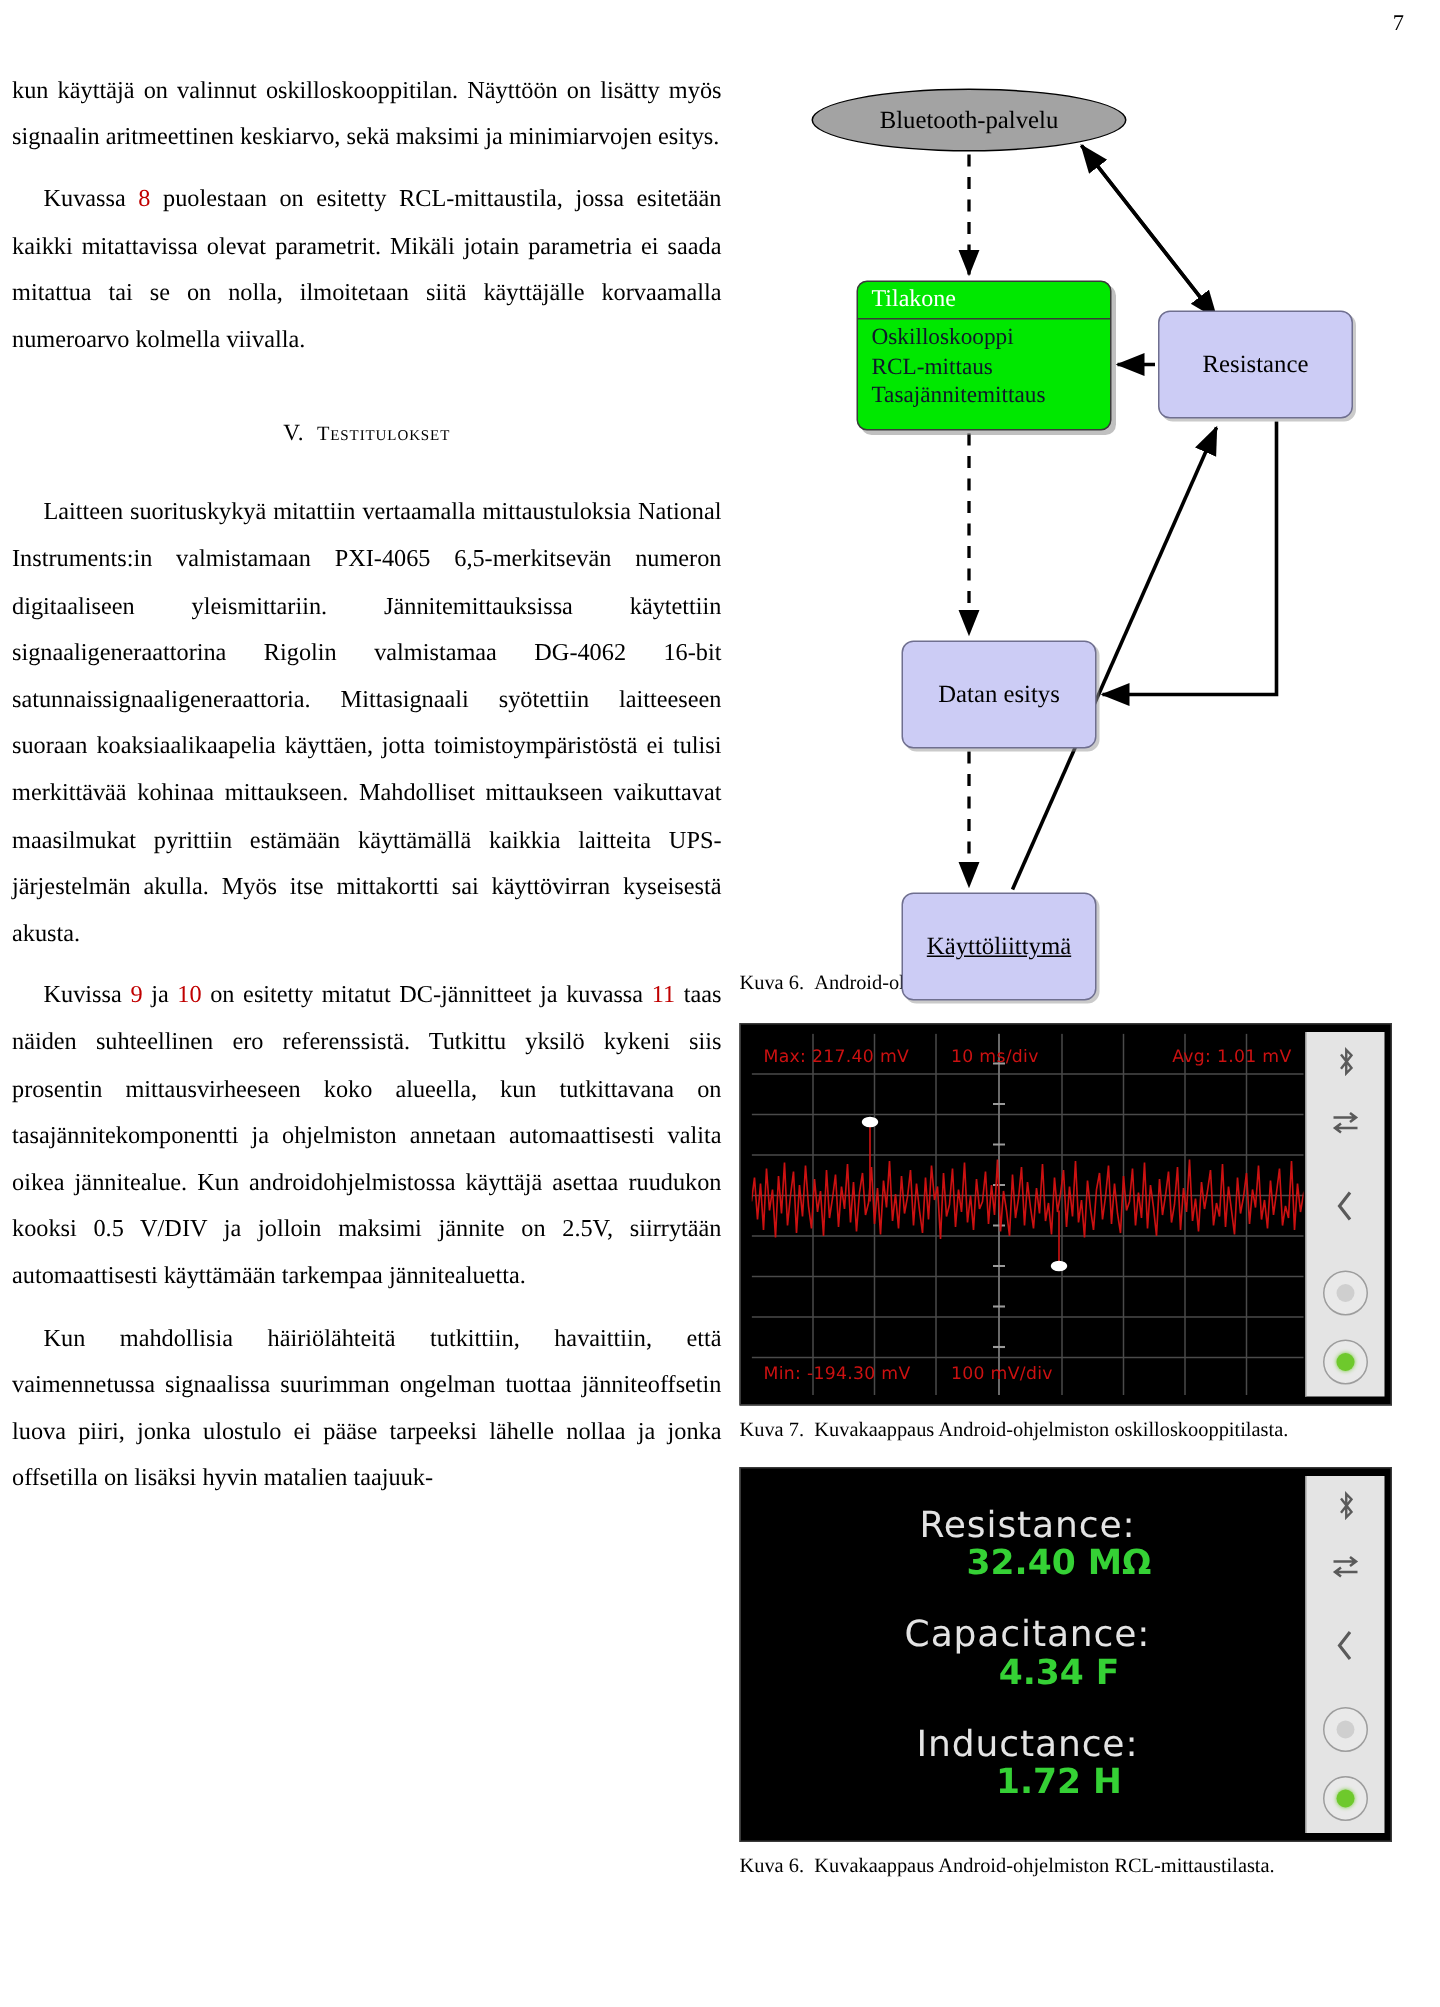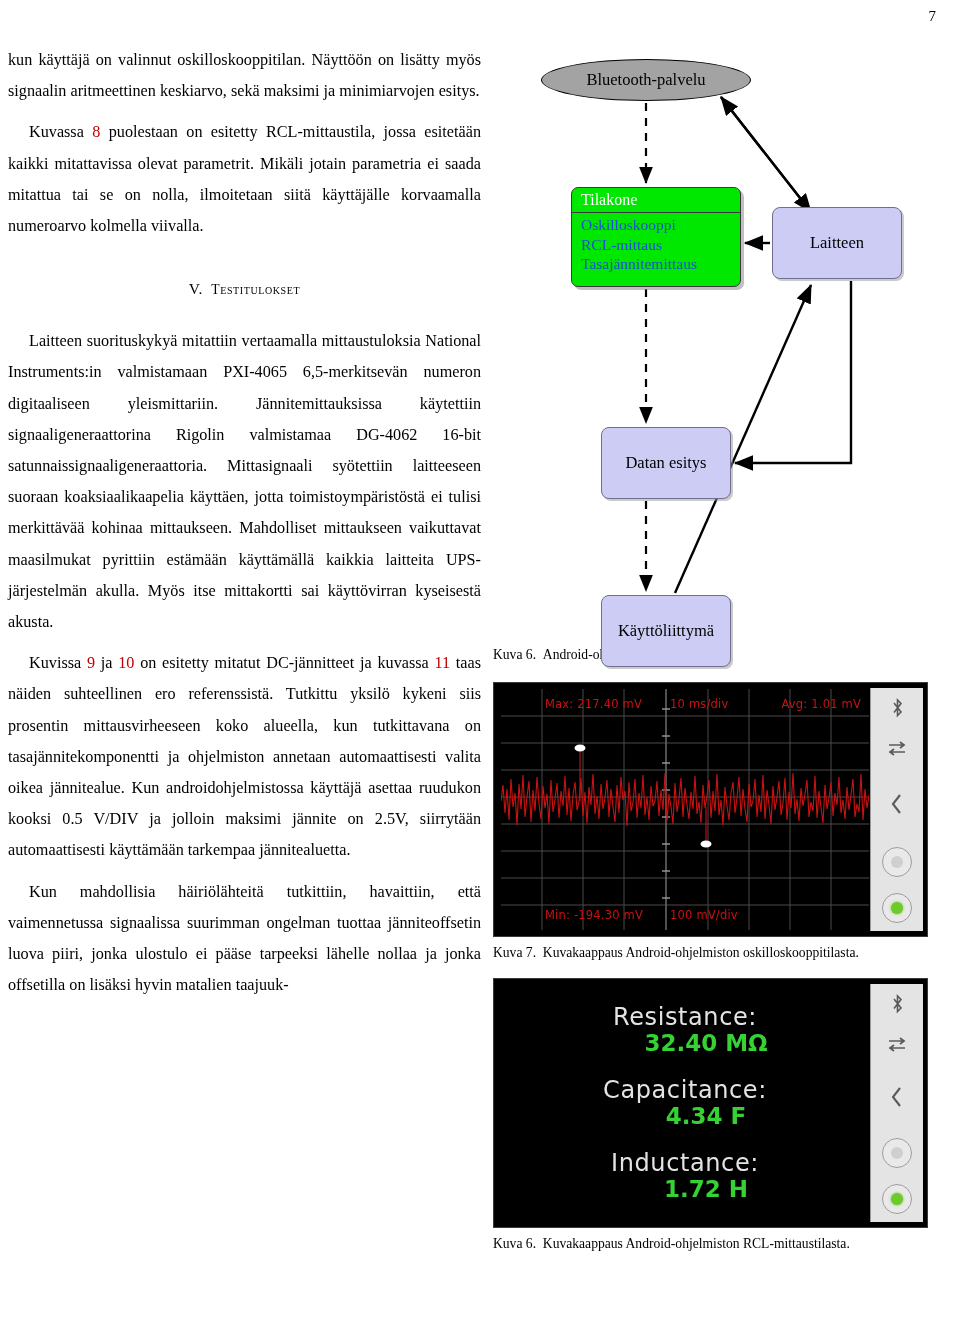--- a/index.html
+++ b/index.html
@@ -98,35 +98,35 @@
     font-weight: normal;
     color: #ffffff;
     font-size: 16px;
     padding: 3px 0 3px 9px;
     border-bottom: 1.2px solid #3a3a3a;
   }
   .box-state .items {
     padding: 2px 0 0 9px;
   }
   .box-state .items div {
-    color: #1d4ed8;
+    color: #0f172a;
     font-size: 15.5px;
     line-height: 19.5px;
   }
   .box-lav {
     border: 1.3px solid #6f6f8f;
     border-radius: 8px;
     background: #ccccf5;
     box-shadow: 2px 2px 0 rgba(150,150,150,.5);
     font-size: 16.5px;
     color: #000;
   }
   .box-asetukset { left: 279px; top: 162px; width: 130px; height: 72px; }
   .box-datan     { left: 108px; top: 382px; width: 130px; height: 72px; }
-  .box-kaytto    { left: 108px; top: 550px; width: 130px; height: 72px; }
+  .box-kaytto    { left: 108px; top: 550px; width: 130px; height: 72px; text-decoration: underline; }
 
   .caption {
     font-size: 13.6px;
     line-height: 19px;
     margin: 0;
     font-family: "Liberation Serif", serif;
   }
   .cap-spacer { height: 6px; }
 
   
@@ -150,21 +150,20 @@
   .grid-svg { position: absolute; left: 0; top: 0; }
   .wave-svg { position: absolute; left: 0; top: 0; }
 
   .osc-label {
     position: absolute;
     color: #cc1111;
     font-family: "DejaVu Sans", sans-serif;
     font-size: 11.5px;
     letter-spacing: .2px;
     white-space: nowrap;
-    margin-left: 36px;
   }
   .osc-max { left: 8px;  top: 8px; }
   .osc-ms  { left: 133px; top: 8px; }
   .osc-avg { right: 8px; top: 8px; }
   .osc-min { left: 8px;  bottom: 8px; }
   .osc-mv  { left: 133px; bottom: 8px; }
 
   
   .sidebar-btns {
     position: absolute;
@@ -285,21 +284,21 @@
     <div class="node box-state">
       <div class="title">Tilakone</div>
       <div class="items">
         <div>Oskilloskooppi</div>
         <div>RCL-mittaus</div>
         <div>Tasajännitemittaus</div>
       </div>
     </div>
 
     <div class="node box-lav box-asetukset">
-      <span>Laitteen</span>
+      <span>Resistance</span>
     </div>
 
     <div class="node box-lav box-datan">
       <span>Datan esitys</span>
     </div>
 
     <div class="node box-lav box-kaytto">
       <span>Käyttöliittymä</span>
     </div>
   </div>

